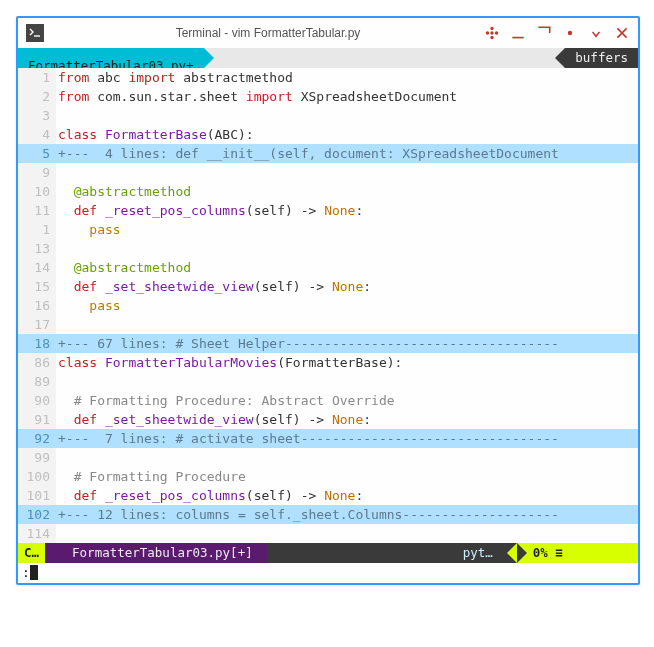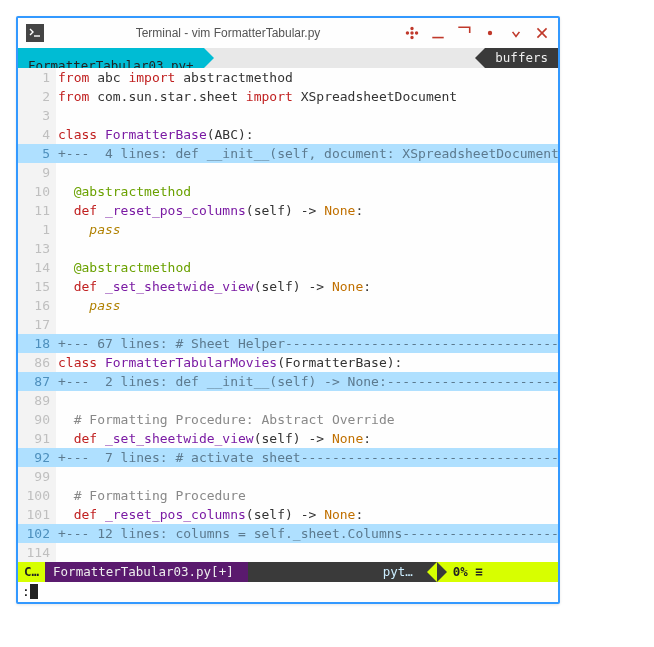--- a/index.html
+++ b/index.html
@@ -3,21 +3,21 @@
 <meta charset="utf-8">
 <style>
   * { box-sizing: border-box; margin: 0; padding: 0; }
   body {
     font-family: "DejaVu Sans Mono", Menlo, Consolas, monospace;
     font-size: 13px;
     background: #fff;
     padding: 16px;
   }
   .window {
-    width: 544px;
+    width: 624px;
     border: 2px solid #3399ff;
     border-radius: 2px;
     background: #a16207;
     box-shadow: 0 1px 3px rgba(0,0,0,0.1);
   }
   .titlebar {
     display: flex;
     align-items: center;
     height: 30px;
     padding: 0 8px;
@@ -96,42 +96,42 @@
   }
   .code { flex:1; padding-left: 2px; color:#333; overflow:hidden; }
   .line.fold { background: #afe0ff; }
   .line.fold .gutter { background:#afe0ff; color:#4d8fbd; }
   .line.fold .code { color:#5c7a8f; }
   .kw { color:#7a1aa3; }        
   .def { color:#c02020; }
   .anno { color:#6aa100; }       
   .type { color:#c07000; }
   .comment { color:#888; }
-  .pass { color:#b08000;font-style:italic; }
+  .pass { color:#b08000; }
   .statusbar {
     display:flex;
     height: 20px;
     font-size: 12.5px;
     line-height: 20px;
     overflow:hidden;
   }
   .sb-mode {
     background:#d7ff00; color:#222;
     padding:0 6px;
     position:relative;
     font-weight:bold;
   }
   .sb-mode::after{
     content:""; position:absolute; right:-10px; top:0;
     border-top:10px solid transparent; border-bottom:10px solid transparent;
     border-left:10px solid #d7ff00;
   }
   .sb-file {
     background:#5a1a6e; color:#eee;
-    padding:0 14px 0 8px; flex:0 0 auto;
+    padding:0 14px 0 27px; flex:0 0 auto;
     position:relative;
   }
   .sb-file::after{
     content:""; position:absolute; right:-10px; top:0;
     border-top:10px solid transparent; border-bottom:10px solid transparent;
     border-left:10px solid #5a1a6e;
   }
   .sb-mid { background:#3a3a3a; flex:1; position:relative; }
   .sb-ft {
     background:#3a3a3a; color:#cceeff;
@@ -244,21 +244,20 @@
       <div class="line"><div class="gutter">10</div><div class="code">  <span class="anno">@abstractmethod</span></div></div>
       <div class="line"><div class="gutter">11</div><div class="code">  <span class="def">def</span> <span class="kw">_reset_pos_columns</span>(self) -&gt; <span class="type">None</span>:</div></div>
       <div class="line"><div class="gutter">1</div><div class="code">    <span class="pass">pass</span></div></div>
       <div class="line"><div class="gutter">13</div><div class="code"></div></div>
       <div class="line"><div class="gutter">14</div><div class="code">  <span class="anno">@abstractmethod</span></div></div>
       <div class="line"><div class="gutter">15</div><div class="code">  <span class="def">def</span> <span class="kw">_set_sheetwide_view</span>(self) -&gt; <span class="type">None</span>:</div></div>
       <div class="line"><div class="gutter">16</div><div class="code">    <span class="pass">pass</span></div></div>
       <div class="line"><div class="gutter">17</div><div class="code"></div></div>
       <div class="line fold"><div class="gutter">18</div><div class="code">+--- 67 lines: # Sheet Helper-----------------------------------</div></div>
       <div class="line"><div class="gutter">86</div><div class="code"><span class="def">class</span> <span class="kw">FormatterTabularMovies</span>(FormatterBase):</div></div>
-      <div class="line fold"><div class="gutter">87</div><div class="code">+---  2 lines: def __init__(self) -&gt; None:----------------------</div></div>
       <div class="line"><div class="gutter">89</div><div class="code"></div></div>
       <div class="line"><div class="gutter">90</div><div class="code">  <span class="comment"># Formatting Procedure: Abstract Override</span></div></div>
       <div class="line"><div class="gutter">91</div><div class="code">  <span class="def">def</span> <span class="kw">_set_sheetwide_view</span>(self) -&gt; <span class="type">None</span>:</div></div>
       <div class="line fold"><div class="gutter">92</div><div class="code">+---  7 lines: # activate sheet---------------------------------</div></div>
       <div class="line"><div class="gutter">99</div><div class="code"></div></div>
       <div class="line"><div class="gutter">100</div><div class="code">  <span class="comment"># Formatting Procedure</span></div></div>
       <div class="line"><div class="gutter">101</div><div class="code">  <span class="def">def</span> <span class="kw">_reset_pos_columns</span>(self) -&gt; <span class="type">None</span>:</div></div>
       <div class="line fold"><div class="gutter">102</div><div class="code">+--- 12 lines: columns = self._sheet.Columns--------------------</div></div>
       <div class="line"><div class="gutter">114</div><div class="code"></div></div>
     </div>

